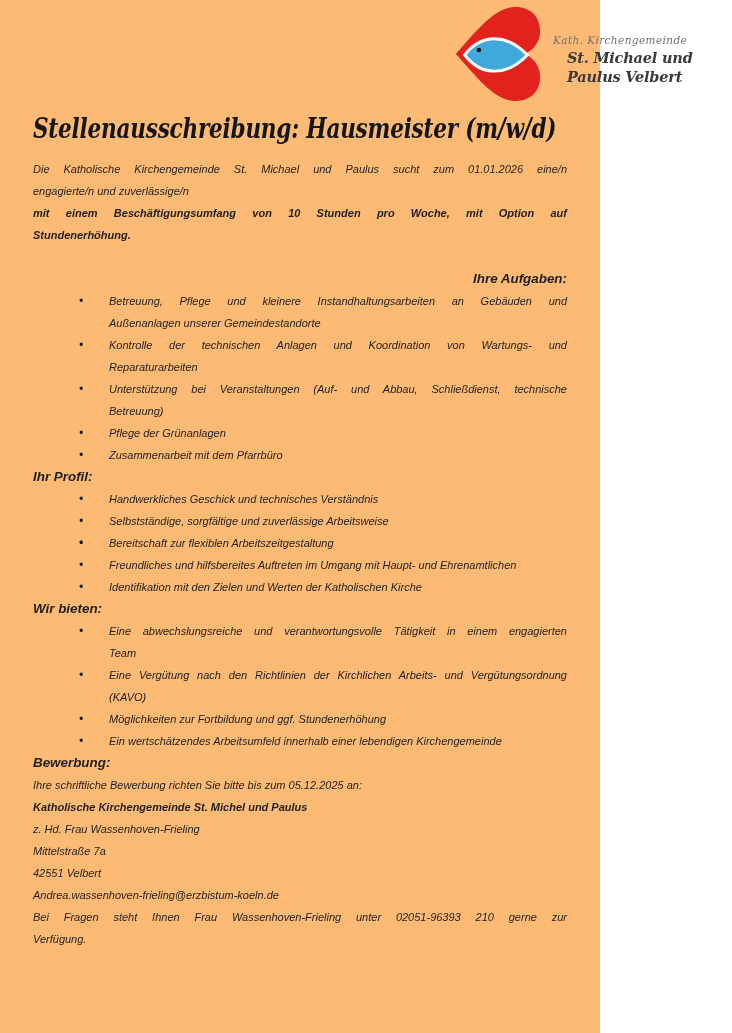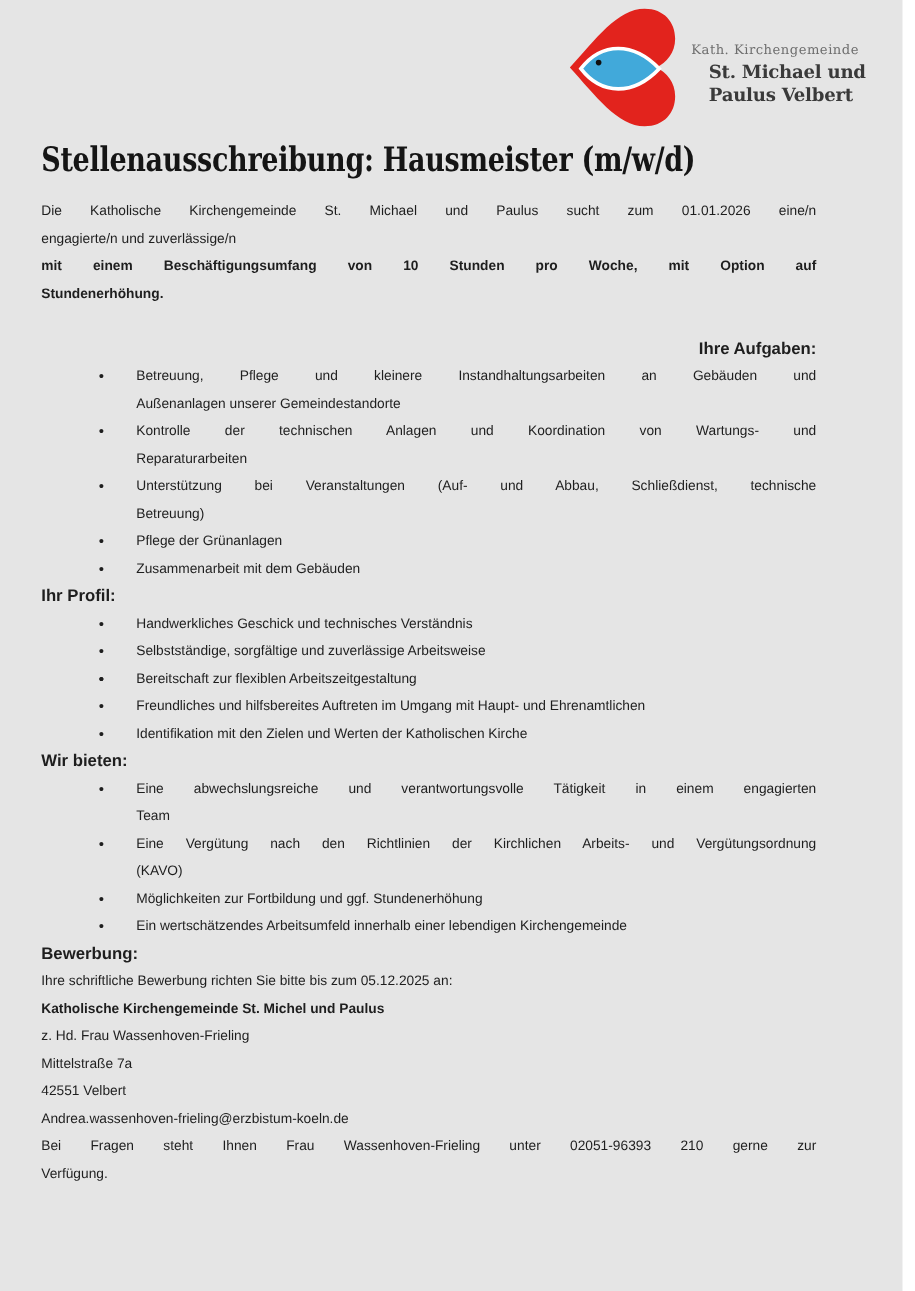--- a/index.html
+++ b/index.html
@@ -1,31 +1,31 @@
 <!DOCTYPE html>
 <html><head>
 <meta charset="utf-8">
 <style>
   html,body{margin:0;padding:0;background:#ffffff;}
   body{width:732px;height:1033px;overflow:hidden;position:relative;
        font-family:"Liberation Sans",sans-serif;color:#1e1e1e;
        -webkit-font-smoothing:antialiased;}
-  .page{position:relative;width:722px;height:1033px;background:#e5e5e5;}
+  .page{position:relative;width:600px;height:1033px;background:#fdba74;font-style:italic;}
 
   
   .logo{position:absolute;top:6px;left:448px;width:284px;height:100px;}
   .logo-mark{position:absolute;left:0;top:0;width:100px;height:96px;}
   .logo-text{position:absolute;left:105px;top:28px;}
   .logo-small{font-size:10.5px;letter-spacing:.4px;color:#6e6e6e;
               font-family:"DejaVu Serif",serif;margin-bottom:2px;}
   .logo-name{font-size:14.5px;line-height:19px;color:#3a3a3a;font-weight:600;
              font-family:"DejaVu Serif",serif;letter-spacing:-.2px;margin-left:14px;}
 
   
-  .content{padding:112px 69px 0 33px;}
+  .content{padding:112px 33px 0 33px;}
 
   .title{margin:0;font-family:"DejaVu Serif",serif;font-weight:bold;
          font-size:27px;line-height:34px;color:#151515;white-space:nowrap;}
   .title-inner{display:inline-block;transform:scaleX(.80);transform-origin:0 50%;
                letter-spacing:-.3px;}
 
   .par{margin:0;}
   .line{display:block;font-size:11px;line-height:22px;}
   .just{text-align:justify;text-align-last:justify;}
   .bold{font-weight:bold;}
@@ -88,21 +88,21 @@
       <span class="dot">•</span>
       <div class="line just">Unterstützung bei Veranstaltungen (Auf- und Abbau, Schließdienst, technische</div>
       <div class="line">Betreuung)</div>
     </div>
     <div class="bullet">
       <span class="dot">•</span>
       <div class="line">Pflege der Grünanlagen</div>
     </div>
     <div class="bullet">
       <span class="dot">•</span>
-      <div class="line">Zusammenarbeit mit dem Gebäuden</div>
+      <div class="line">Zusammenarbeit mit dem Pfarrbüro</div>
     </div>
 
     <span class="sec-head">Ihr Profil:</span>
     <div class="bullet">
       <span class="dot">•</span>
       <div class="line">Handwerkliches Geschick und technisches Verständnis</div>
     </div>
     <div class="bullet">
       <span class="dot">•</span>
       <div class="line">Selbstständige, sorgfältige und zuverlässige Arbeitsweise</div>

